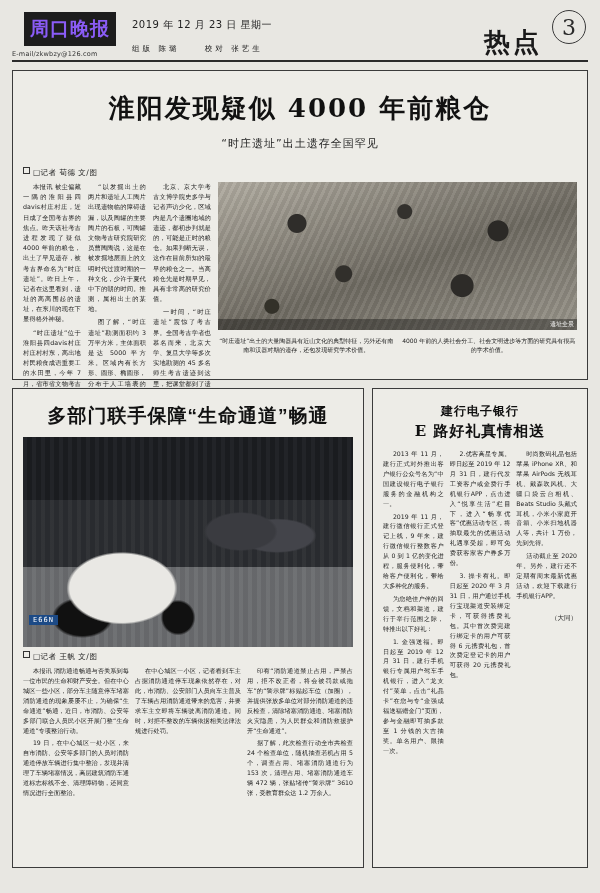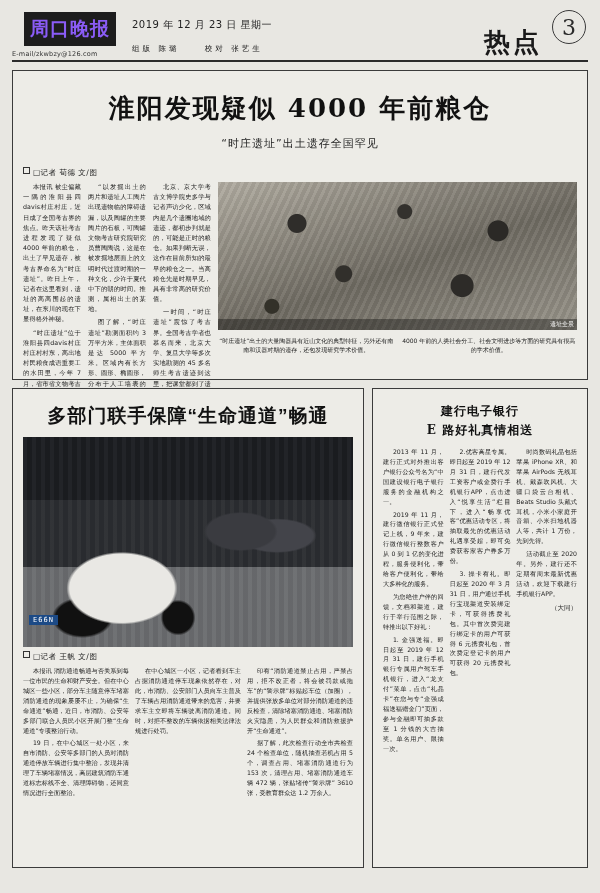--- a/index.html
+++ b/index.html
@@ -199,38 +199,38 @@
     font-weight:bold;
     font-size:12px;
     letter-spacing:1px;
     color:#111;
     margin:6px 0 2px;
     text-align:center;
   }
   .head3b {
     font-family:"DejaVu Serif", serif;
     font-weight:bold;
-    font-size:12px;
+    font-size:15px;
     letter-spacing:1px;
     color:#111;
     margin:0 0 8px;
     text-align:center;
   }
   .cols3 { display:flex; gap:6px; }
   .col-narrow {
     font-size:6.2px;
     line-height:1.6;
     text-align:justify;
     color:#1c1c1c;
   }
   .col-narrow p { margin:0 0 3px; text-indent:1.6em; }
   .sig {
     text-align:right;
     font-size:6.5px;
-    margin-top:4px;
+    margin-top:12px;
     color:#222;
   }
 </style>
 </head>
 <body>
 
 <div class="page">
 
   <div class="masthead">
     <div class="logo">周口晚报</div>

